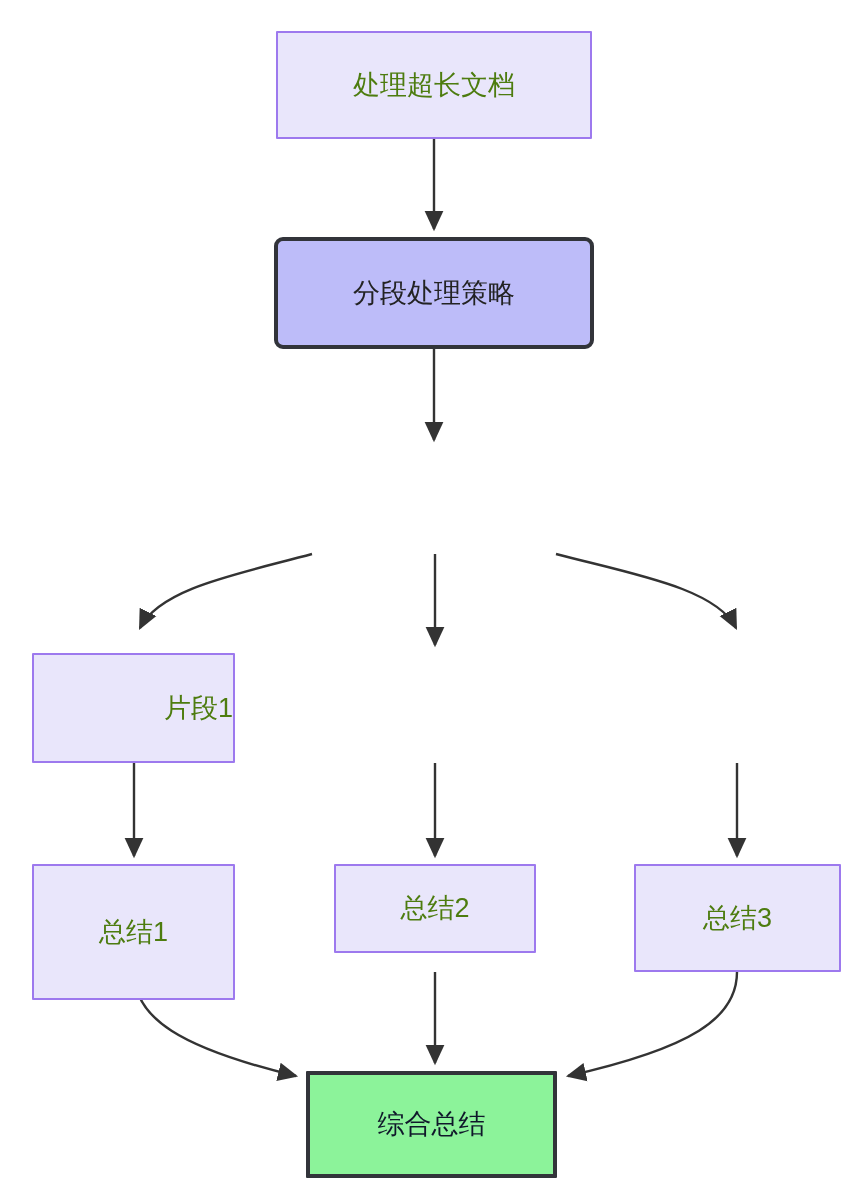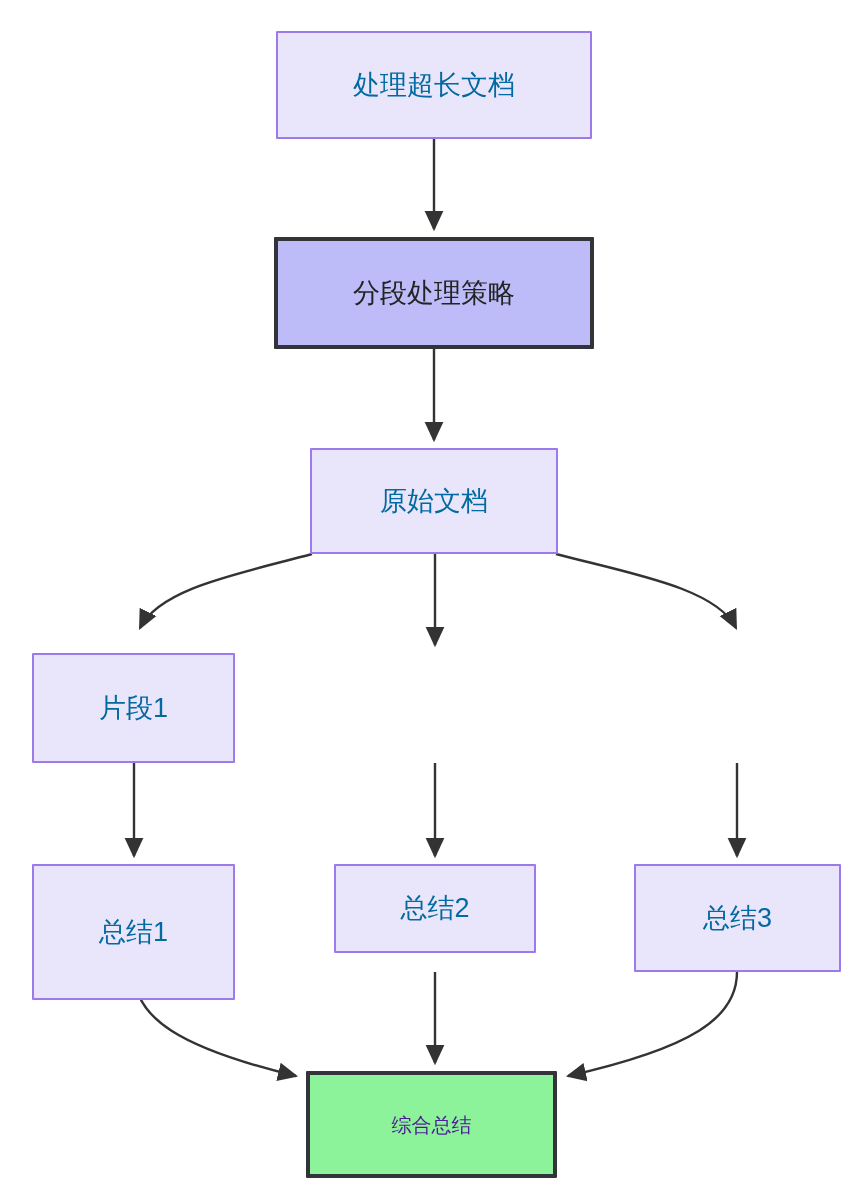--- a/index.html
+++ b/index.html
@@ -38,42 +38,42 @@
     display: block;
     white-space: nowrap;
   }
   
   .style-lavender {
     background: #e9e6fb;
     border: 2px solid #9d79ee;
     border-radius: 1px;
   }
   .style-lavender .node-label {
-    color: #0369a1;
+    color: #4d7c0f;
     font-size: 27px;
   }
   
   .style-periwinkle {
     background: #bdbcf9;
     border: 4px solid #32343a;
-    border-radius: 1px;
+    border-radius: 9px;
   }
   .style-periwinkle .node-label {
     color: #232323;
     font-size: 27px;
   }
   
   .style-green {
     background: #8cf39a;
     border: 4px solid #32343a;
     border-radius: 1px;
   }
   .style-green .node-label {
-    color: #4c1d95;
-    font-size: 20px;
+    color: #0f172a;
+    font-size: 27px;
   }
 </style>
 </head>
 <body>
 
 <div id="diagram-root">
 
   <svg id="edge-layer" viewBox="0 0 852 1196" width="852" height="1196" xmlns="http://www.w3.org/2000/svg">
     <defs>
       <marker id="arrowhead" markerWidth="9" markerHeight="9" refX="7.5" refY="4.5" orient="auto" markerUnits="strokeWidth">
@@ -105,25 +105,22 @@
   </svg>
 
   <div class="node style-lavender" style="left:276px; top:31px; width:316px; height:108px;">
     <span class="node-label">处理超长文档</span>
   </div>
 
   <div class="node style-periwinkle" style="left:274px; top:237px; width:320px; height:112px;">
     <span class="node-label">分段处理策略</span>
   </div>
 
-  <div class="node style-lavender" style="left:310px; top:448px; width:248px; height:106px;">
-    <span class="node-label">原始文档</span>
-  </div>
 
-  <div class="node style-lavender" style="left:32px; top:653px; width:203px; height:110px;">
+  <div class="node style-lavender" style="left:32px; top:653px; width:203px; height:110px;justify-content:flex-end;">
     <span class="node-label">片段1</span>
   </div>
 
 
 
   <div class="node style-lavender" style="left:32px; top:864px; width:203px; height:136px;">
     <span class="node-label">总结1</span>
   </div>
 
   <div class="node style-lavender" style="left:334px; top:864px; width:202px; height:89px;">

